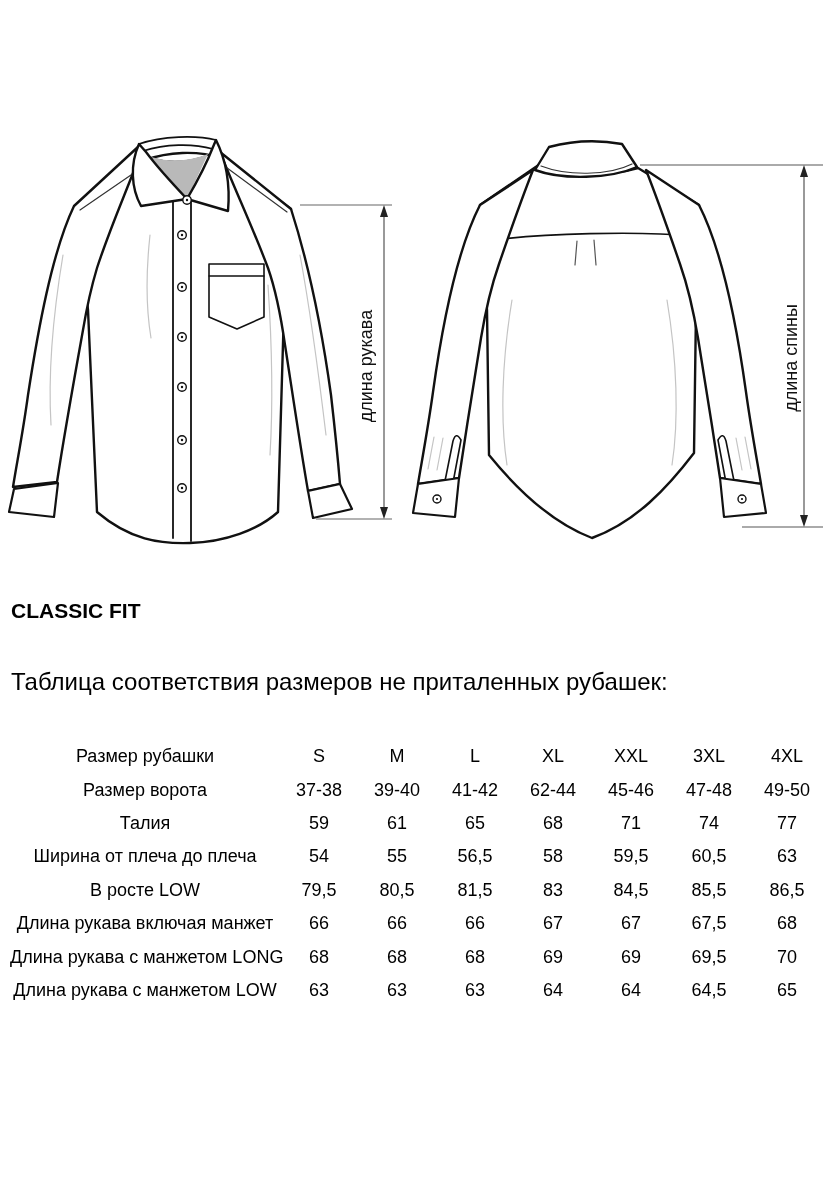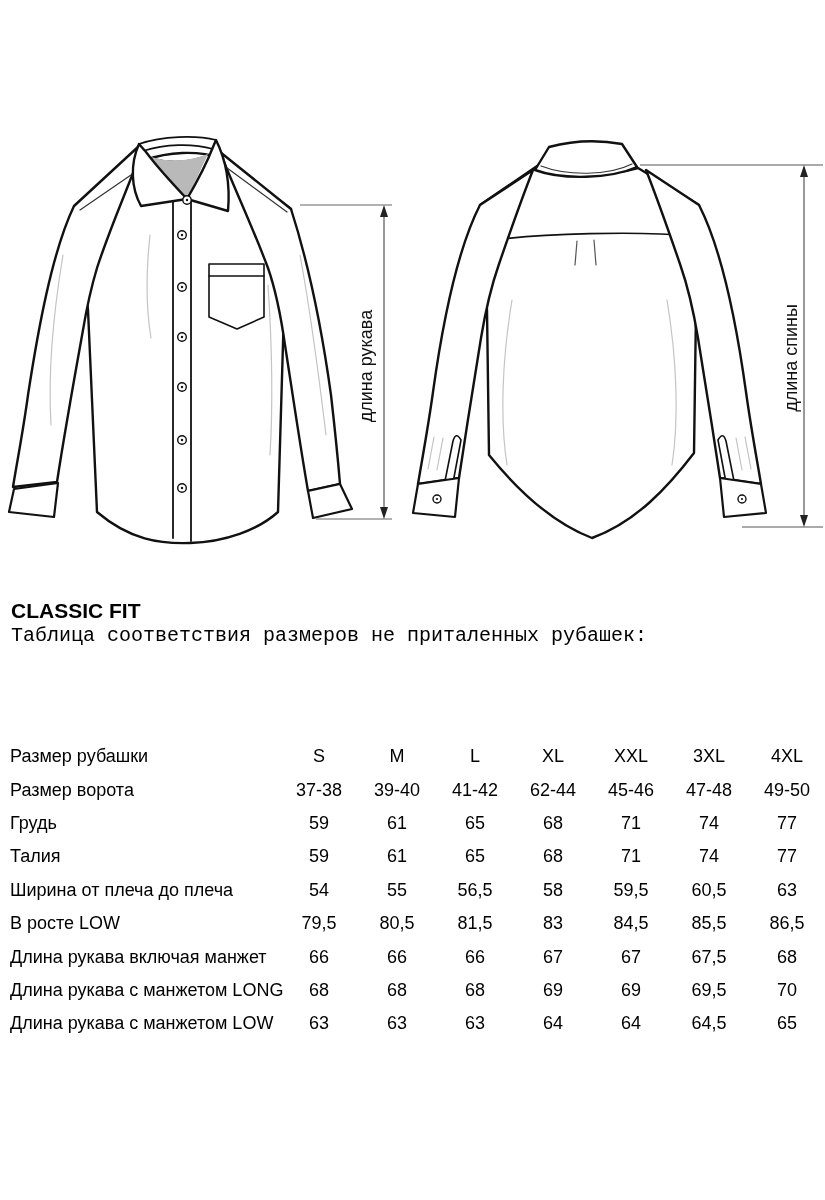--- a/index.html
+++ b/index.html
@@ -16,30 +16,30 @@
     margin:0;text-align:center;
     font-size:23px;font-weight:400;line-height:27px;color:#000;
   }
   .diagram-svg{position:absolute;top:0;left:0;}
   .diagram-svg text{font-family:"Liberation Sans",sans-serif;}
   .section-heading{
     position:absolute;top:598px;left:11px;margin:0;
     font-size:21px;font-weight:700;line-height:26px;color:#000;
   }
   .table-caption{
-    position:absolute;top:623px;left:11px;margin:0;
-    font-size:20px;font-weight:400;line-height:26px;color:#000;font-family:Liberation Mono, monospace;
+    position:absolute;top:669px;left:11px;margin:0;
+    font-size:24px;font-weight:400;line-height:26px;color:#000;
   }
   table.size-table{
     position:absolute;top:740px;left:10px;
     width:816px;border-collapse:collapse;table-layout:fixed;
     font-size:18px;color:#000;
   }
   table.size-table td{height:33.4px;padding:0;vertical-align:middle;white-space:nowrap;}
-  table.size-table td.label{width:270px;text-align:left;}
+  table.size-table td.label{width:270px;text-align:center;}
   table.size-table td.val{width:78px;text-align:center;}
 </style>
 </head>
 <body>
 
 <div class="page">
 
 
   <svg class="diagram-svg" width="825" height="600" viewBox="0 0 825 600" aria-hidden="true">
 
@@ -221,30 +221,20 @@
       <td class="label">Размер ворота</td>
     <td class="val">37-38</td>
           <td class="val">39-40</td>
           <td class="val">41-42</td>
           <td class="val">62-44</td>
           <td class="val">45-46</td>
           <td class="val">47-48</td>
           <td class="val">49-50</td>
         </tr>
         <tr>
-      <td class="label">Грудь</td>
-    <td class="val">59</td>
-          <td class="val">61</td>
-          <td class="val">65</td>
-          <td class="val">68</td>
-          <td class="val">71</td>
-          <td class="val">74</td>
-          <td class="val">77</td>
-        </tr>
-        <tr>
       <td class="label">Талия</td>
     <td class="val">59</td>
           <td class="val">61</td>
           <td class="val">65</td>
           <td class="val">68</td>
           <td class="val">71</td>
           <td class="val">74</td>
           <td class="val">77</td>
         </tr>
         <tr>

